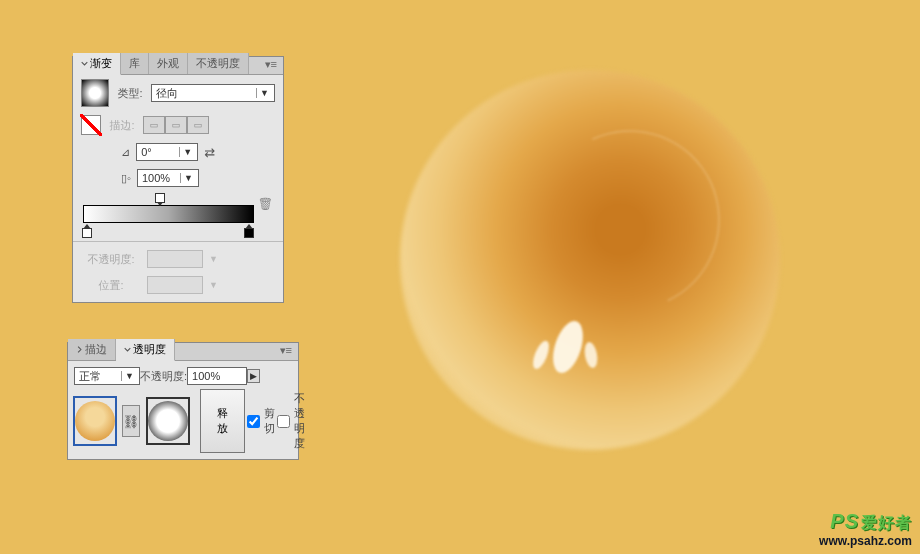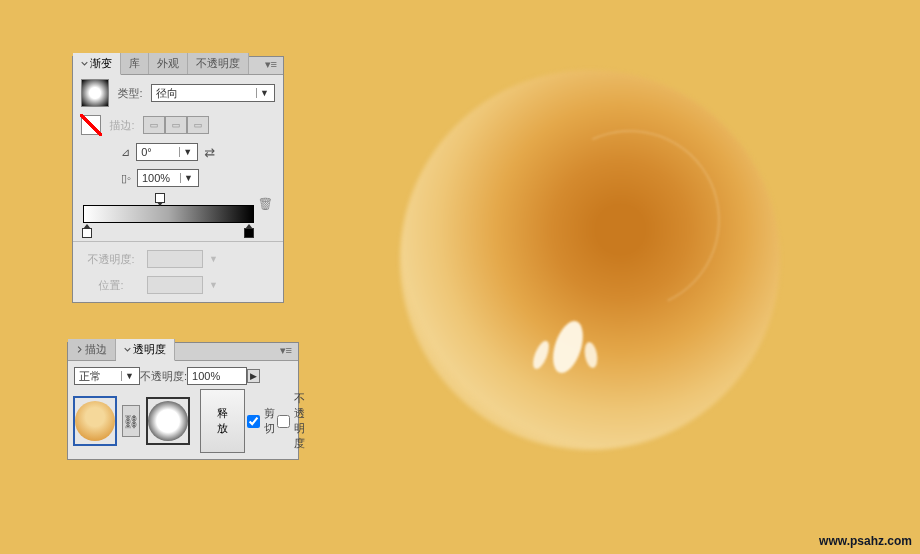--- a/index.html
+++ b/index.html
@@ -179,14 +179,15 @@
         <label class="chk">
             <input type="checkbox" style="">
             <span>不透明度</span>
           </label>
       </div>
     </div>
   </div>
 </div>
 
 <div class="watermark">
+  <div class="wm1"><span>PS</span><span class="cn">爱好者</span></div>
   <div class="wm2">www.psahz.com</div>
 </div>
 
 </body></html>

